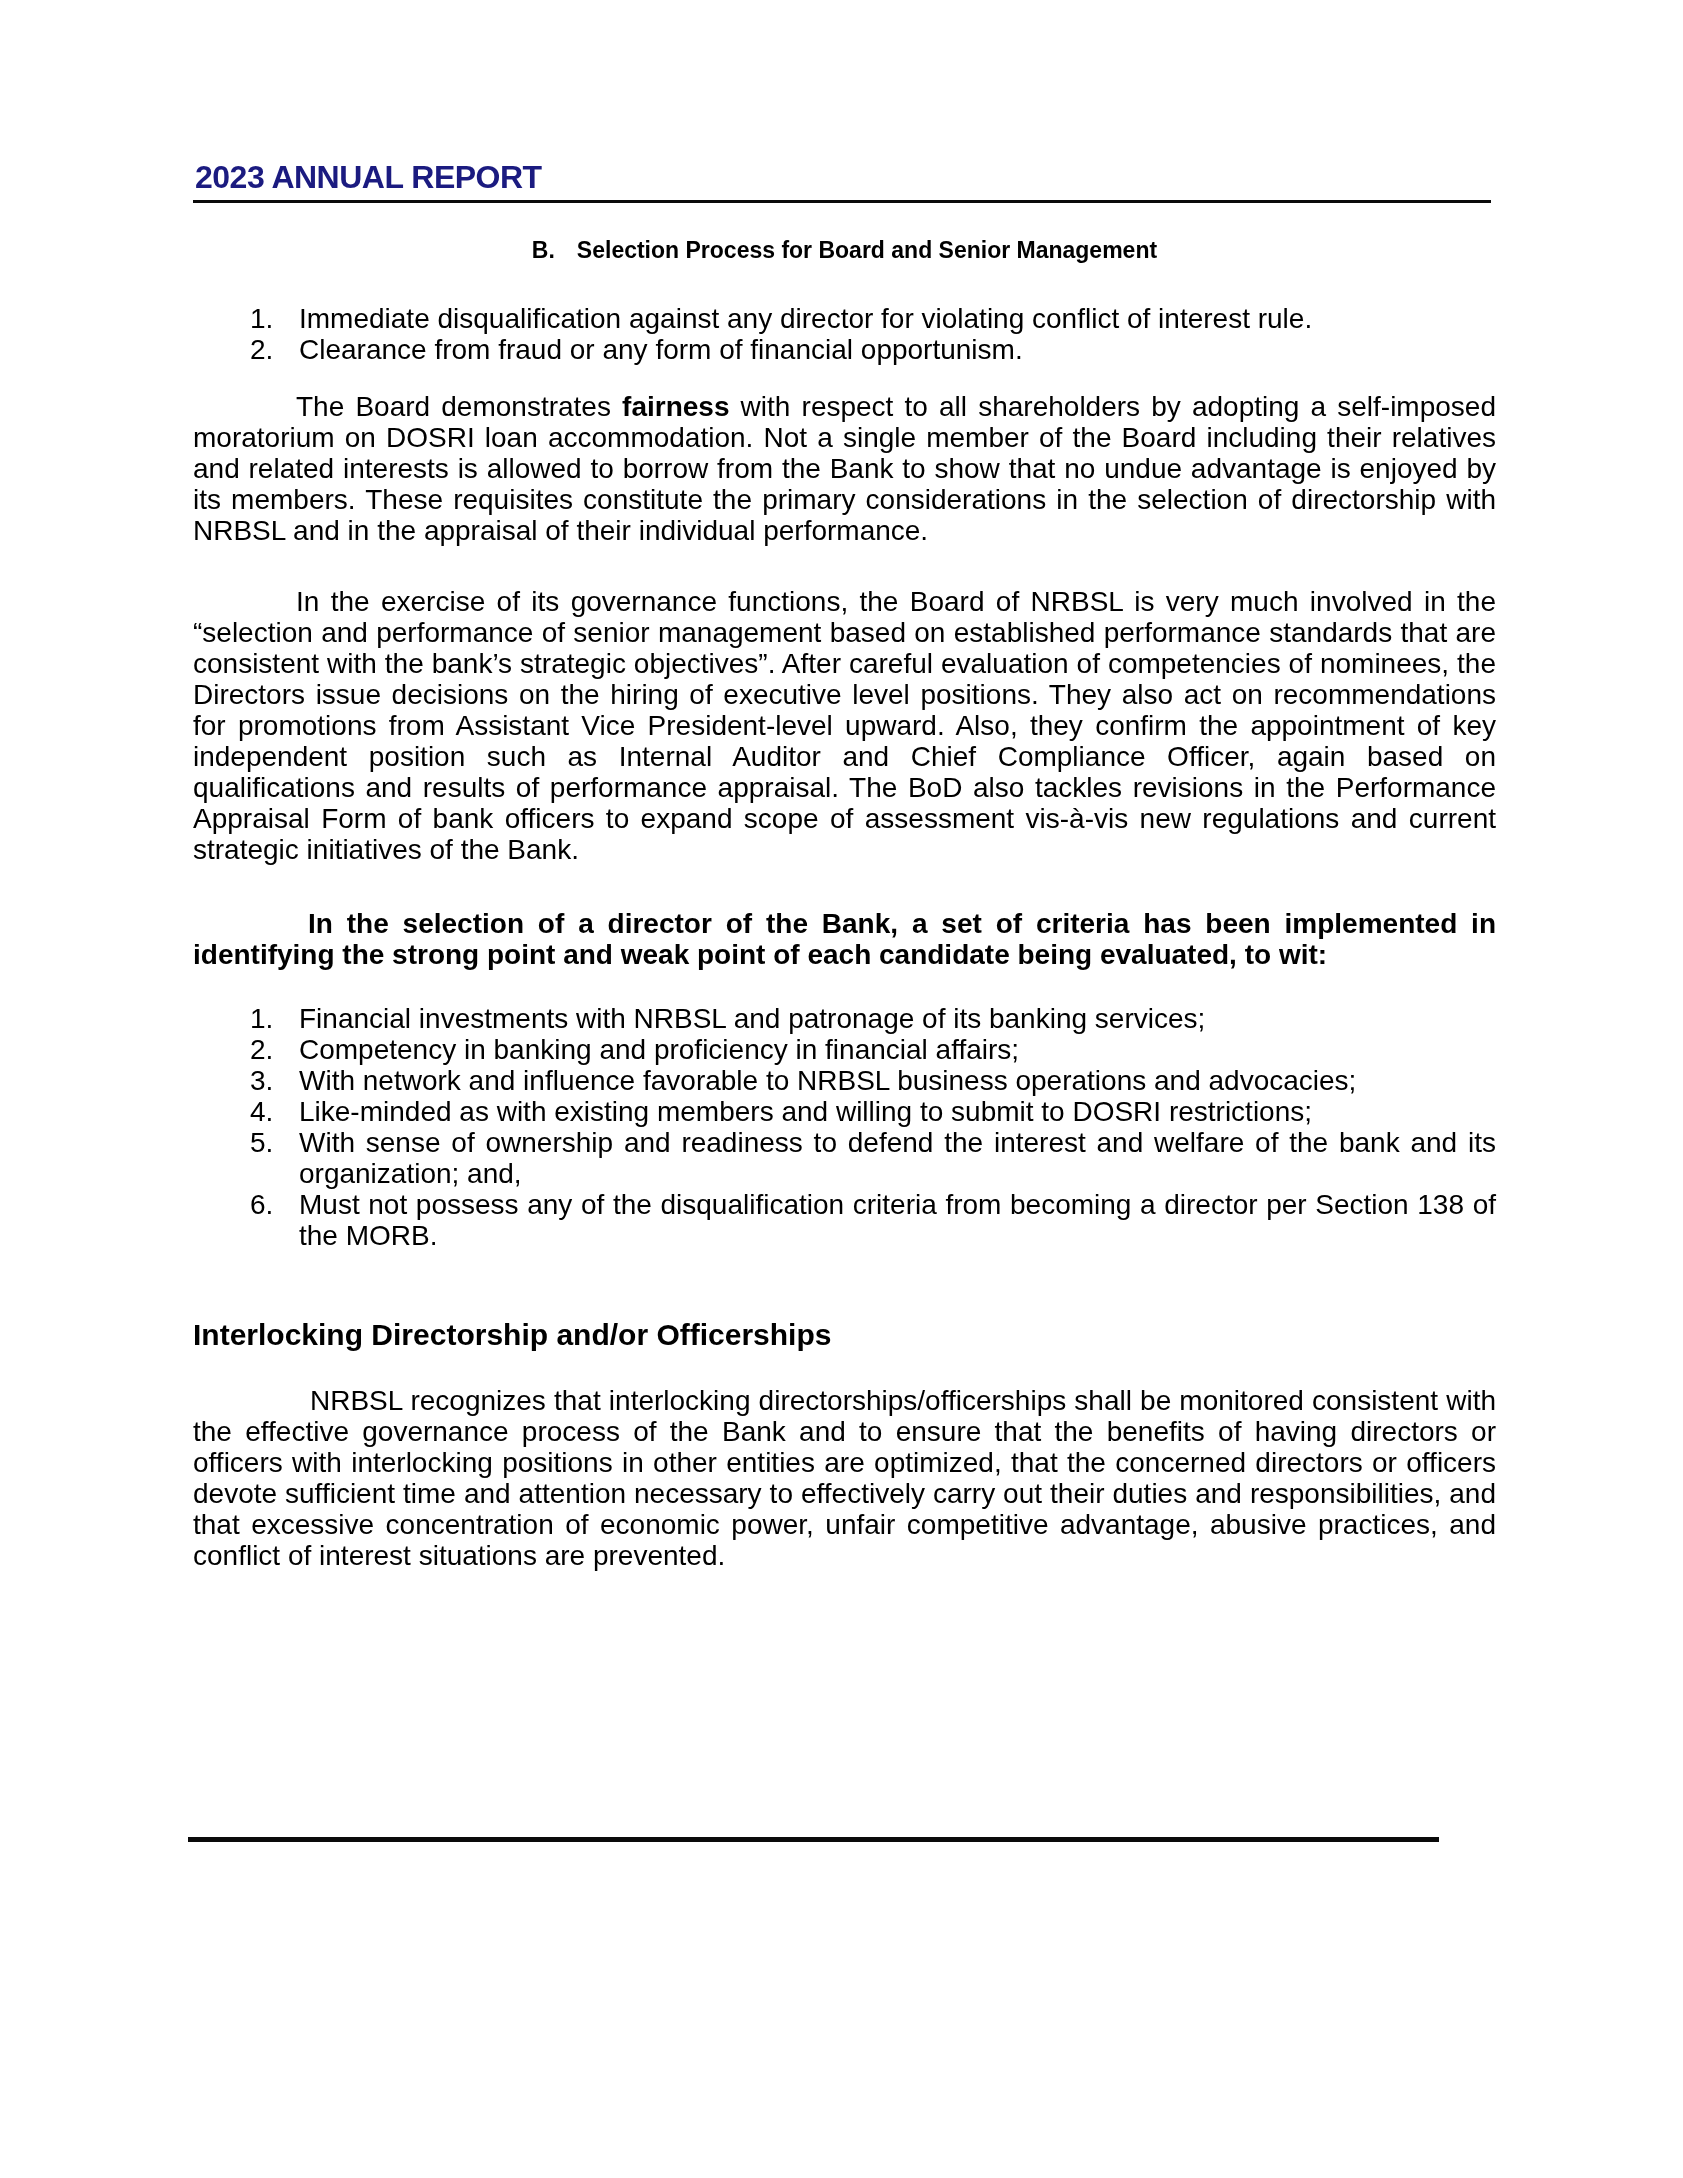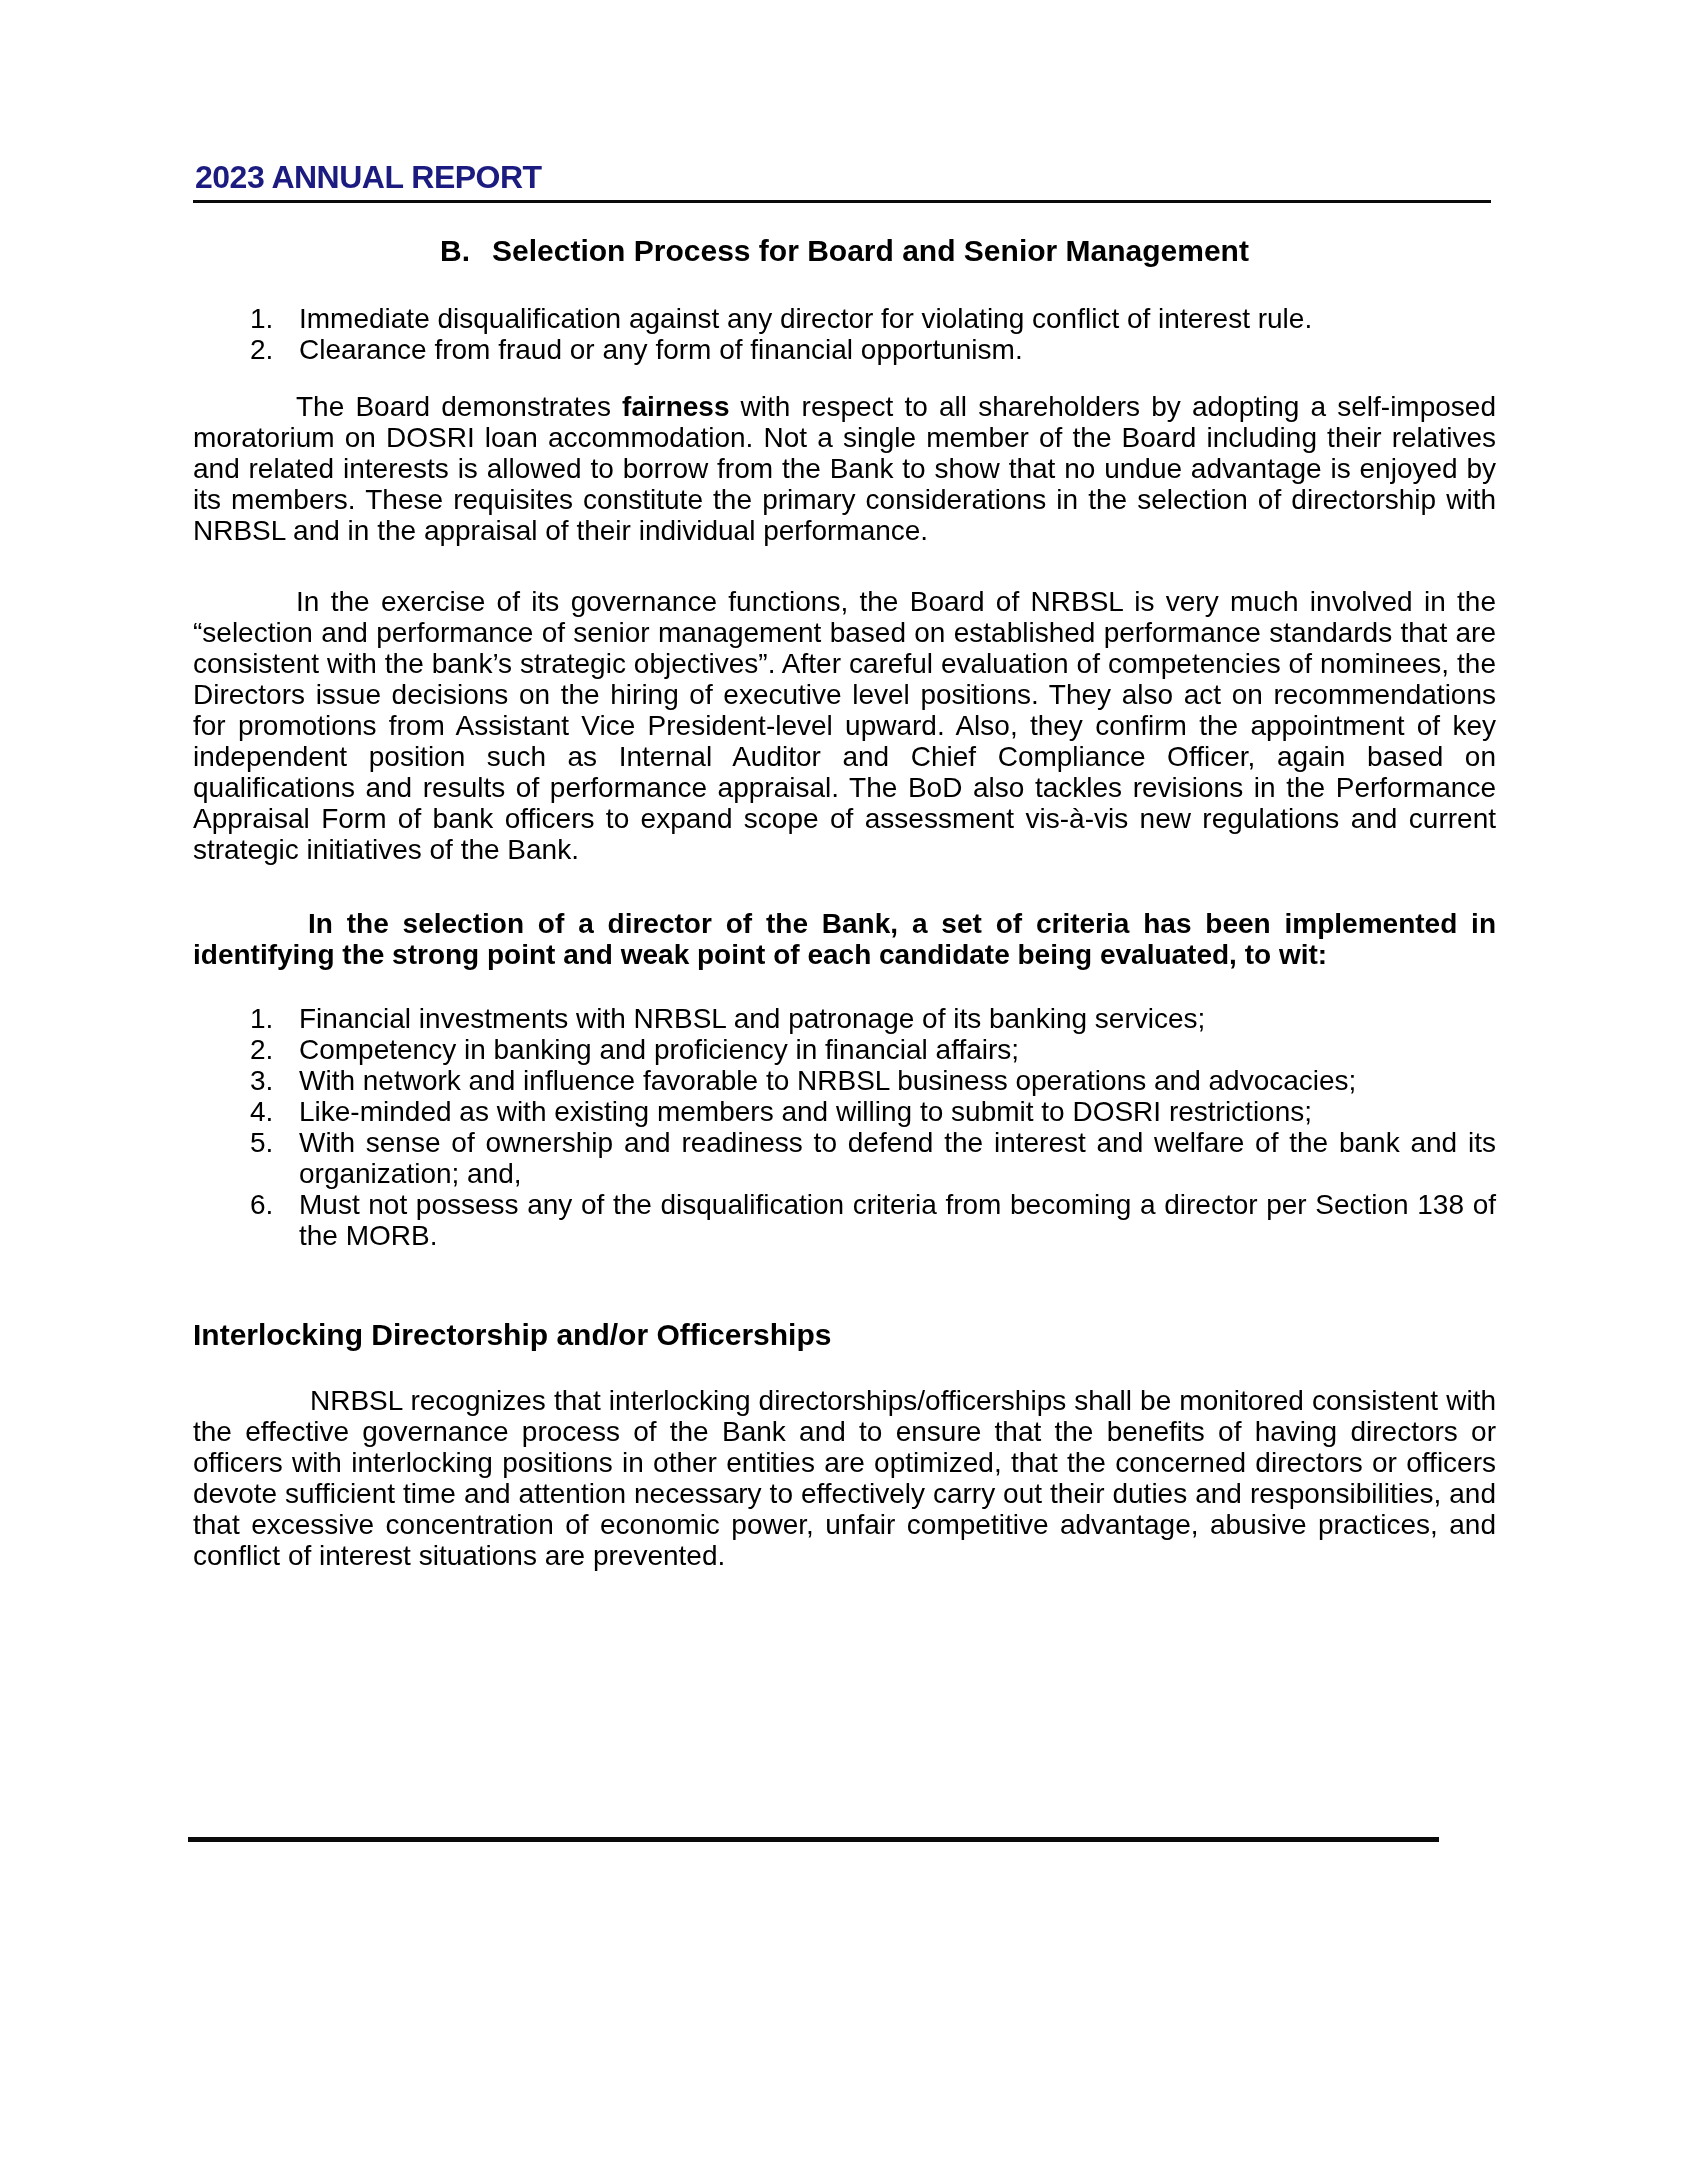--- a/index.html
+++ b/index.html
@@ -35,21 +35,21 @@
     position: absolute;
     left: 193px;
     top: 235px;
     width: 1303px;
     font-size: 28px;
     line-height: 31px;
   }
   .doc-title {
     text-align: center;
     font-weight: bold;
-    font-size: 30px;
+    font-size: 23px;
     line-height: 31px;
   }
   .title-gap { display: inline-block; width: 22px; }
   .para { margin: 0; text-align: justify; }
   .p1 { margin-top: 64px; text-indent: 103px; }
   .p2 { margin-top: 26px; text-indent: 103px; }
   .p3 { margin-top: 40px; text-indent: 103px; }
   .p4 { margin-top: 43px; text-indent: 115px; font-weight: bold; }
   .p5 { margin-top: 35px; text-indent: 117px; }
   .bold { font-weight: bold; }

